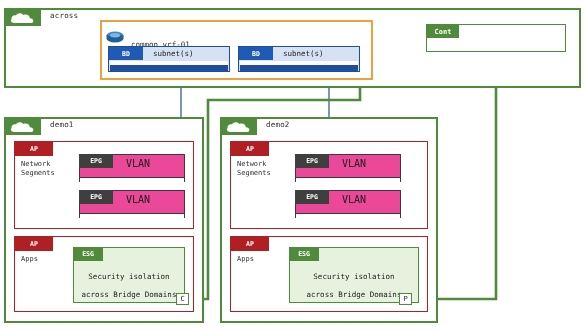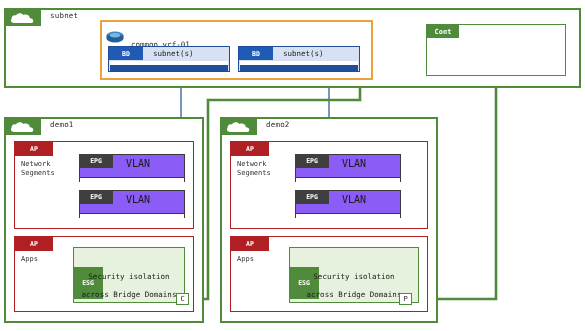--- a/index.html
+++ b/index.html
@@ -35,30 +35,30 @@
             font-size:7px;font-weight:bold;display:flex;align-items:center;justify-content:center;}
   .cont-label{position:absolute;left:0;right:0;top:14px;text-align:center;font-size:8.5px;color:#1a1a1a;}
 
   
   .ap{border:1.5px solid #b01f24;background:#ffffff;}
   .ap-tab{position:absolute;top:0;left:0;width:38px;height:14px;background:#b01f24;color:#fff;
           font-size:6.5px;font-weight:bold;display:flex;align-items:center;justify-content:center;}
   .ap-desc{position:absolute;left:6px;top:18px;font-size:7px;color:#333;line-height:9px;}
 
   
-  .epg{border:1.5px solid #3a3a3a;background:#8b5cf6;}
+  .epg{border:1.5px solid #3a3a3a;background:#ec4899;}
   .epg-tab{position:absolute;top:-1px;left:-1px;width:34px;height:14px;background:#3f3f3f;color:#fff;
            font-size:6.5px;font-weight:bold;display:flex;align-items:center;justify-content:center;}
   .epg-label{position:absolute;top:3px;left:46px;font-size:10px;color:#1a1a1a;}
   .epg-foot{position:absolute;left:0;right:0;bottom:-1px;height:4px;background:#ffffff;border-top:1px solid #3a3a3a;}
 
   
   .esg{border:1.5px solid #4f8b3b;background:#e6f1de;}
-  .esg-tab{position:absolute;top:-1px;left:-1px;width:30px;height:32px;background:#4f8b3b;color:#fff;
-           font-size:6.5px;font-weight:bold;display:flex;align-items:center;justify-content:center;margin-top:20px;}
+  .esg-tab{position:absolute;top:-1px;left:-1px;width:30px;height:14px;background:#4f8b3b;color:#fff;
+           font-size:6.5px;font-weight:bold;display:flex;align-items:center;justify-content:center;}
   .esg-text{position:absolute;left:0;right:0;top:20px;text-align:center;font-size:7.5px;color:#1a1a1a;
             line-height:18px;}
 
   
   .chip{border:1.2px solid #4f8b3b;background:#ffffff;font-size:7px;color:#1a1a1a;
         display:flex;align-items:center;justify-content:center;}
   svg.ov{position:absolute;left:0;top:0;width:585px;height:331px;overflow:visible;}
 </style>
 </head>
 <body>
@@ -82,21 +82,21 @@
     <polygon points="188,299 178,294 178,304" fill="#6a4a14"></polygon>
   </svg>
 
   <div class="abs tenant" style="left:4px;top:8px;width:577px;height:80px;">
     <div class="tenant-tab">
       <svg class="cloud-icon" viewBox="0 0 26 12">
         <path d="M5 11 C1 11 0 8.6 1.6 7 C1 4.4 3.6 2.4 6 3.4 C7.4 0.6 11.6 0.4 13.4 3
                  C16.4 1.6 20 3.4 19.8 6.2 C23 6 24.6 9.4 22 11 Z" fill="#ffffff"></path>
       </svg>
     </div>
-    <div class="tenant-name">subnet</div>
+    <div class="tenant-name">across</div>
   </div>
 
   <div class="abs vrf" style="left:100px;top:20px;width:273px;height:60px;">
     <div class="vrf-head">
       <svg width="20" height="14" viewBox="0 0 20 14">
         <ellipse cx="10" cy="5.5" rx="8.5" ry="4" fill="#3f86c4"></ellipse>
         <path d="M1.5 5.5 L1.5 8.5 A8.5 4 0 0 0 18.5 8.5 L18.5 5.5 Z" fill="#1f5f9c"></path>
         <ellipse cx="10" cy="5.2" rx="5" ry="2.2" fill="#7fb6dd"></ellipse>
       </svg>
       <span class="vrf-name">common.vrf-01</span>
@@ -110,21 +110,21 @@
     </div>
 
     <div class="abs bd" style="left:136px;top:24px;width:122px;height:26px;">
       <div class="bd-tab">BD</div>
       <div class="bd-label">subnet(s)</div>
       <div class="bd-white"></div>
       <div class="bd-foot"></div>
     </div>
   </div>
 
-  <div class="abs contract" style="left:426px;top:24px;width:140px;height:52px;">
+  <div class="abs contract" style="left:426px;top:24px;width:140px;height:28px;">
     <div class="cont-tab">Cont</div>
   </div>
 
   <div class="abs tenant" style="left:4px;top:117px;width:200px;height:206px;">
     <div class="tenant-tab">
       <svg class="cloud-icon" viewBox="0 0 26 12">
         <path d="M5 11 C1 11 0 8.6 1.6 7 C1 4.4 3.6 2.4 6 3.4 C7.4 0.6 11.6 0.4 13.4 3
                  C16.4 1.6 20 3.4 19.8 6.2 C23 6 24.6 9.4 22 11 Z" fill="#ffffff"></path>
       </svg>
     </div>

